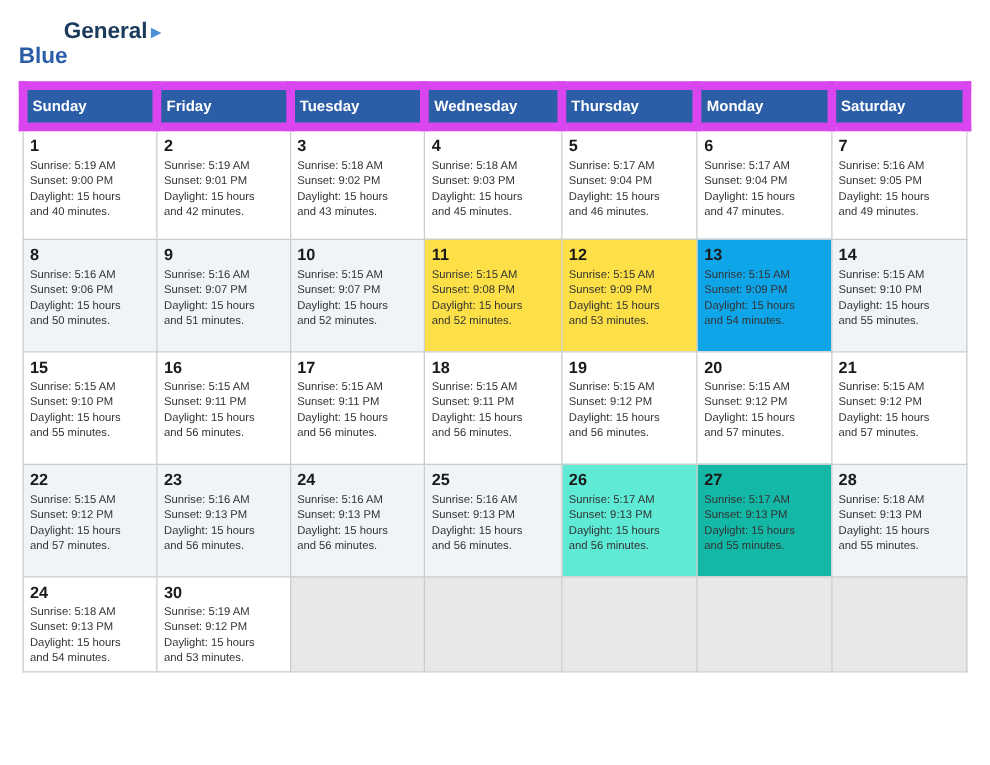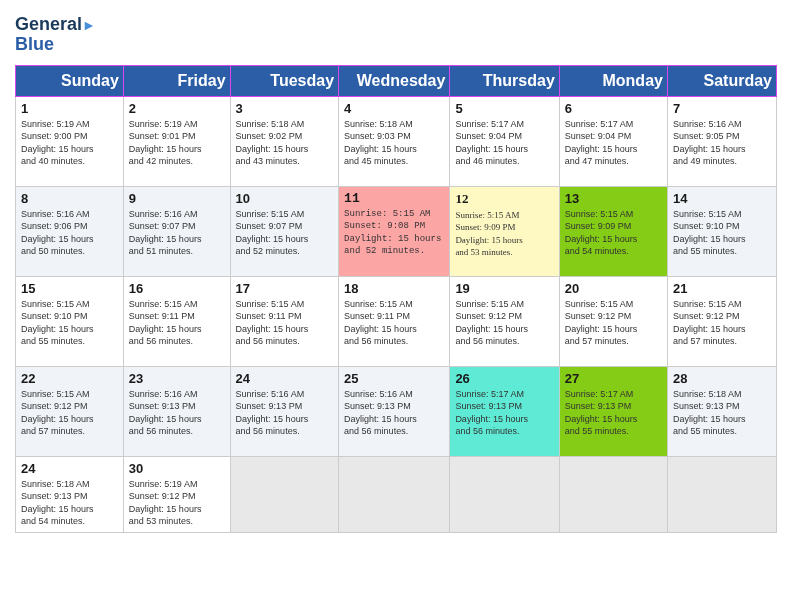--- a/index.html
+++ b/index.html
@@ -34,25 +34,25 @@
       color: #333;
     }
     .calendar {
       width: 100%;
       border-collapse: collapse;
       border: 1px solid #ccc;
     }
     .calendar th {
       background: #2b5ea7;
       color: #fff;
-      font-size: 16px;
+      font-size: 12px;
       font-weight: bold;
       padding: 6px 4px;
-      text-align: right;
-      border: 1px solid #d946ef;
+      text-align: left;
+      border: 7px solid #d946ef;
     }
     .calendar td {
       vertical-align: top;
       border: 1px solid #ccc;
       padding: 4px 5px;
       width: 113px;
       height: 90px;
       font-size: 9.5px;
       color: #333;
       background: #fff;
@@ -79,21 +79,21 @@
       height: 75px;
     }
   </style>
 </head>
 <body>
 
 <div class="header">
   <div class="logo">
     <div style="display:flex; align-items:center;">
       <div style="font-size:18px; font-weight:bold; color:#1a3a5c; line-height:1.1;">
-        <span style="color:#1a3a5c;">General</span><span style="color:#4a90d9; font-size:14px;">►</span>
+        <span style="color:#1a3a5c;margin-left:36px;">General</span><span style="color:#4a90d9; font-size:14px;">►</span>
       </div>
     </div>
     <div style="font-size:18px; font-weight:bold; color:#2b5ea7; line-height:1.1; margin-left:0px;">Blue</div>
   </div>
   <div class="title-area">
     <div class="month-title"></div>
     <div class="location-title"></div>
   </div>
 </div>
 
@@ -176,35 +176,35 @@
 Daylight: 15 hours
 and 51 minutes.</div>
         </td>
         <td style="background: rgb(240, 244, 248);">
           <span class="day-num">10</span>
           <div class="day-detail" style="white-space: pre-line;">Sunrise: 5:15 AM
 Sunset: 9:07 PM
 Daylight: 15 hours
 and 52 minutes.</div>
         </td>
-        <td style="background: #fca5a5; font-family: Liberation Mono, monospace;">
+        <td style="background: #fde047;">
           <span class="day-num">11</span>
           <div class="day-detail" style="white-space: pre-line;">Sunrise: 5:15 AM
 Sunset: 9:08 PM
 Daylight: 15 hours
 and 52 minutes.</div>
         </td>
-        <td style="background: #fef9c3; font-family: Liberation Serif, serif;">
+        <td style="background: #fde047;">
           <span class="day-num">12</span>
           <div class="day-detail" style="white-space: pre-line;">Sunrise: 5:15 AM
 Sunset: 9:09 PM
 Daylight: 15 hours
 and 53 minutes.</div>
         </td>
-        <td style="background: #84cc16;">
+        <td style="background: #0ea5e9;">
           <span class="day-num">13</span>
           <div class="day-detail" style="white-space: pre-line;">Sunrise: 5:15 AM
 Sunset: 9:09 PM
 Daylight: 15 hours
 and 54 minutes.</div>
         </td>
         <td style="background: rgb(240, 244, 248);">
           <span class="day-num">14</span>
           <div class="day-detail" style="white-space: pre-line;">Sunrise: 5:15 AM
 Sunset: 9:10 PM
@@ -292,21 +292,21 @@
 Daylight: 15 hours
 and 56 minutes.</div>
         </td>
         <td style="background: #5eead4;">
           <span class="day-num">26</span>
           <div class="day-detail" style="white-space: pre-line;">Sunrise: 5:17 AM
 Sunset: 9:13 PM
 Daylight: 15 hours
 and 56 minutes.</div>
         </td>
-        <td style="background: #84cc16;">
+        <td style="background: #14b8a6;">
           <span class="day-num">27</span>
           <div class="day-detail" style="white-space: pre-line;">Sunrise: 5:17 AM
 Sunset: 9:13 PM
 Daylight: 15 hours
 and 55 minutes.</div>
         </td>
         <td style="background: rgb(240, 244, 248);">
           <span class="day-num">28</span>
           <div class="day-detail" style="white-space: pre-line;">Sunrise: 5:18 AM
 Sunset: 9:13 PM

